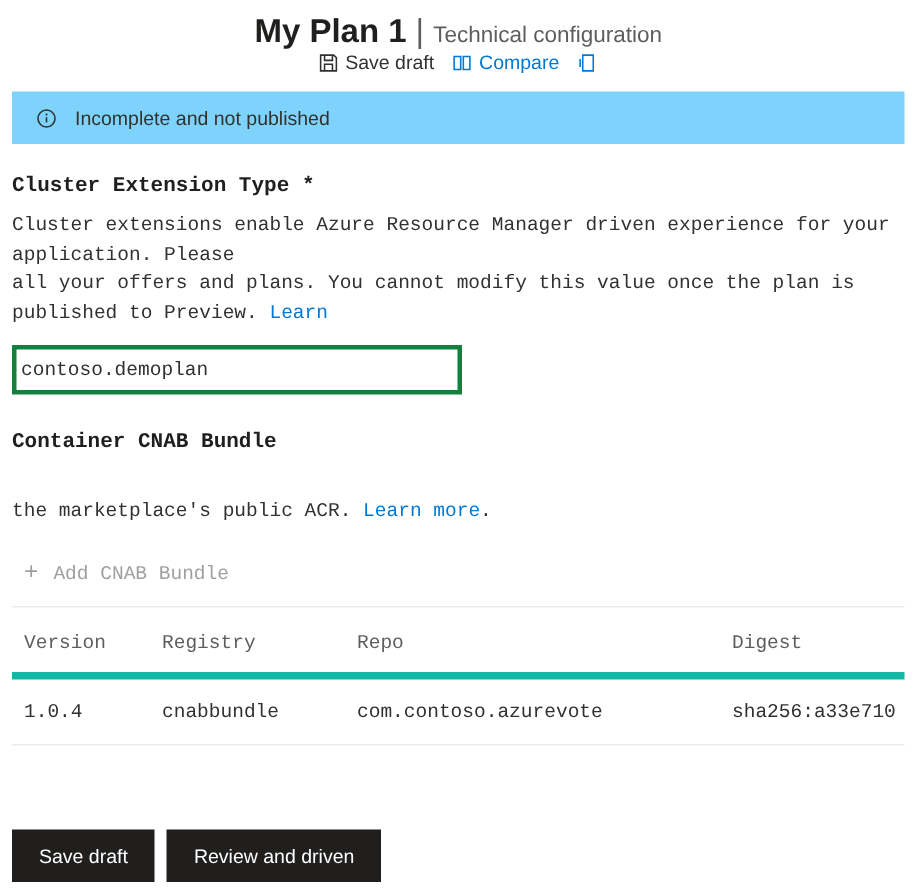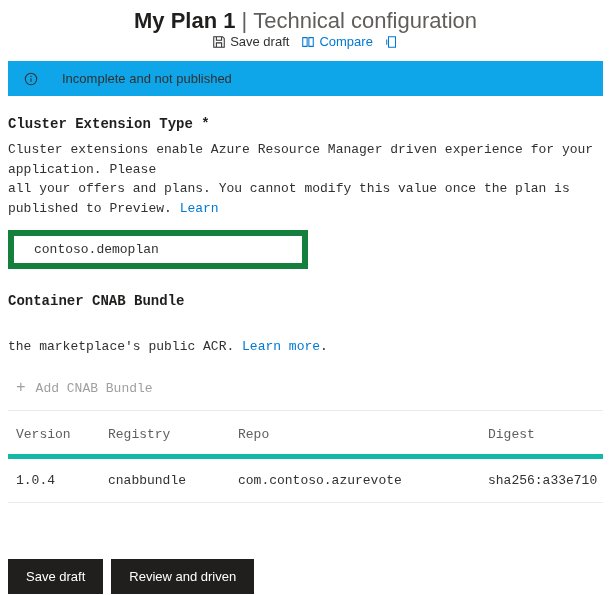--- a/index.html
+++ b/index.html
@@ -27,47 +27,47 @@
       font-weight: 600;
       color: #201f1e;
     }
     .title-divider {
       font-size: 22px;
       font-weight: 300;
       color: #605e5c;
       margin: 0 6px;
     }
     .page-title {
-      font-size: 22px;
+      font-size: 15px;
       font-weight: 400;
       color: #605e5c;
     }
     .header-actions {
       display: flex;
       gap: 12px;
       align-items: center;
       font-size: 13px;
     }
     .action-btn {
       display: flex;
       align-items: center;
       gap: 4px;
       cursor: pointer;
       color: #323130;
       white-space: nowrap;
     }
     .action-btn.link-like { color: #0078d4; }
     .action-btn svg { flex-shrink: 0; }
     .status-banner {
-      background: #0ea5e9;
+      background: #7dd3fc;
       padding: 10px 16px;
       margin: 4px 8px 20px 8px;
       display: flex;
       align-items: center;
-      gap: 24px;
+      gap: 12px;
       font-size: 13px;
       color: #323130;
     }
     .content {
       padding: 0 8px;
       font-family: Liberation Mono, monospace;
     }
     .section-heading {
       font-size: 14px;
       font-weight: 600;
@@ -77,22 +77,22 @@
     .required-star { color: #201f1e; }
     .section-desc {
       font-size: 13px;
       color: #323130;
       line-height: 1.5;
       margin-bottom: 12px;
     }
     .link { color: #0078d4; cursor: pointer; }
     .text-input {
       width: 300px;
-      padding: 6px 20px;
-      border: 6px solid #15803d;
+      padding: 6px 3px;
+      border: 3px solid #15803d;
       font-size: 13px;
       font-family: inherit;
       color: #323130;
       margin-bottom: 24px;
     }
     .add-bundle {
       display: flex;
       align-items: center;
       gap: 10px;
       color: #a19f9d;

